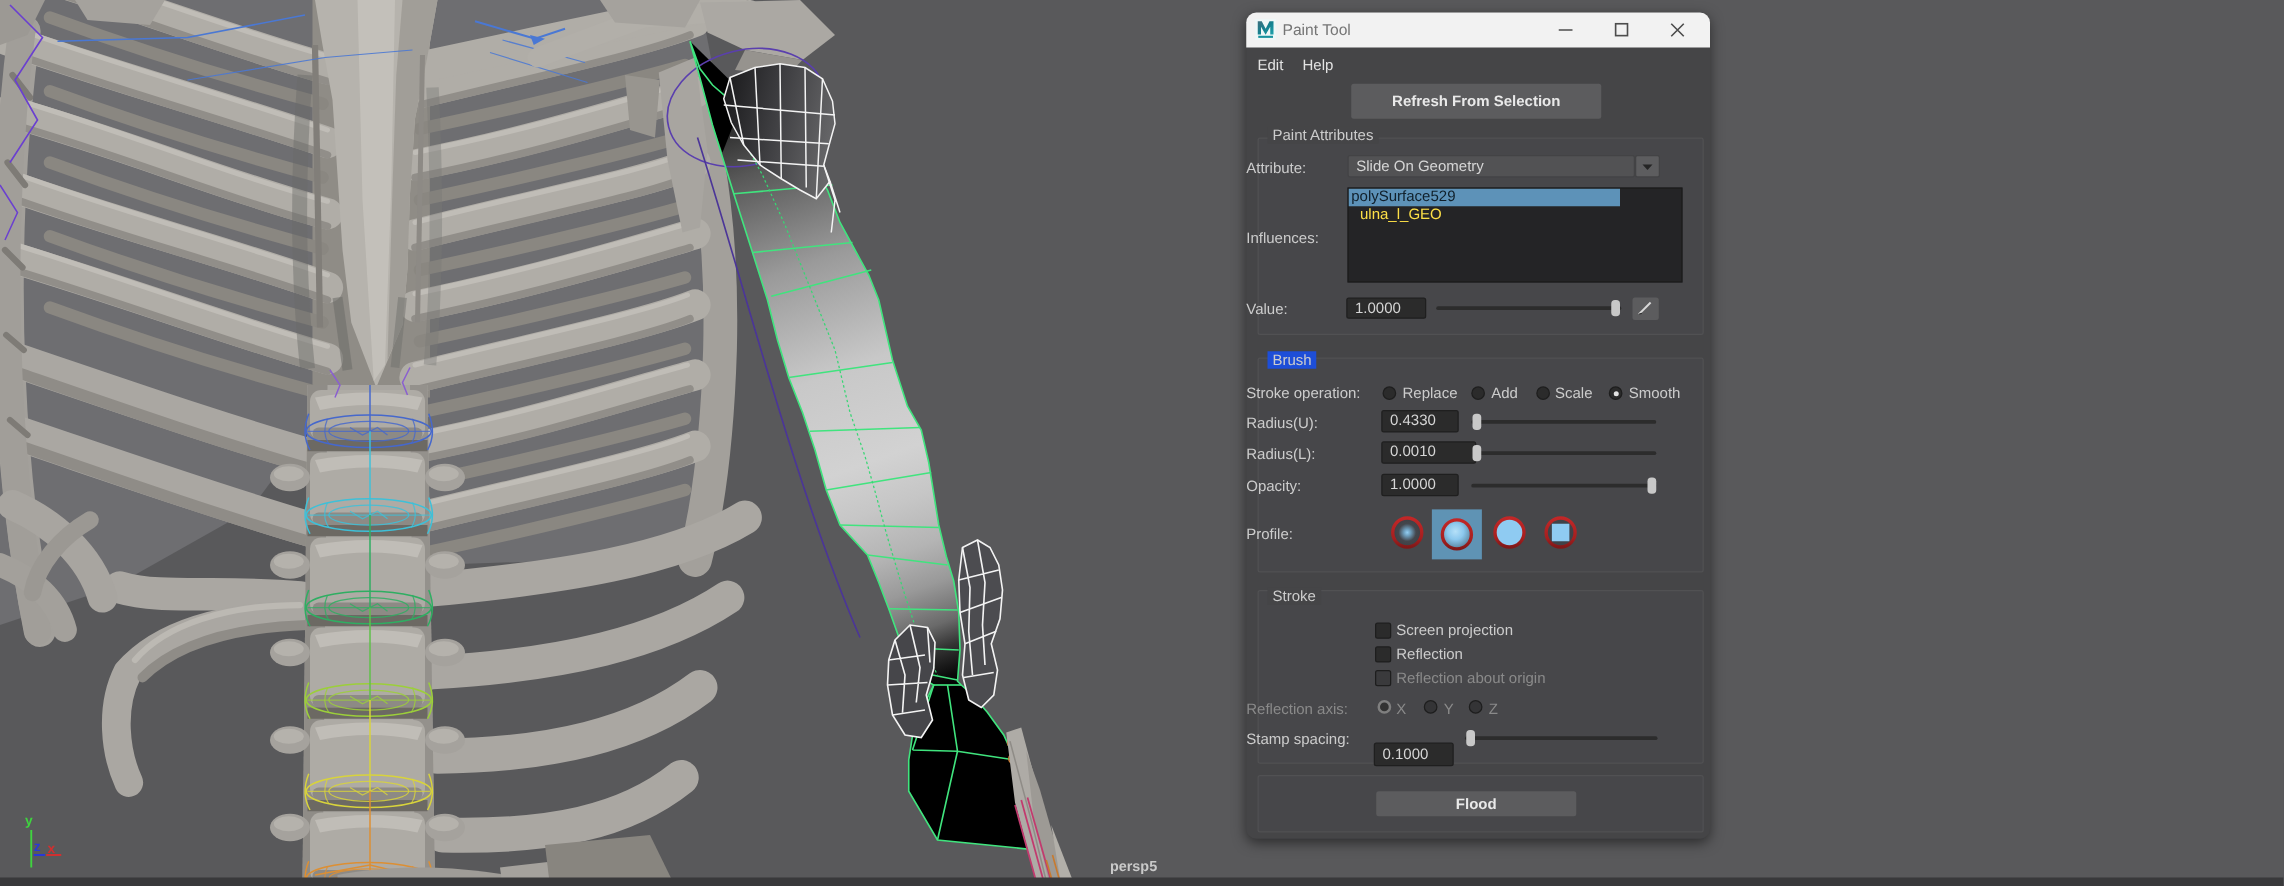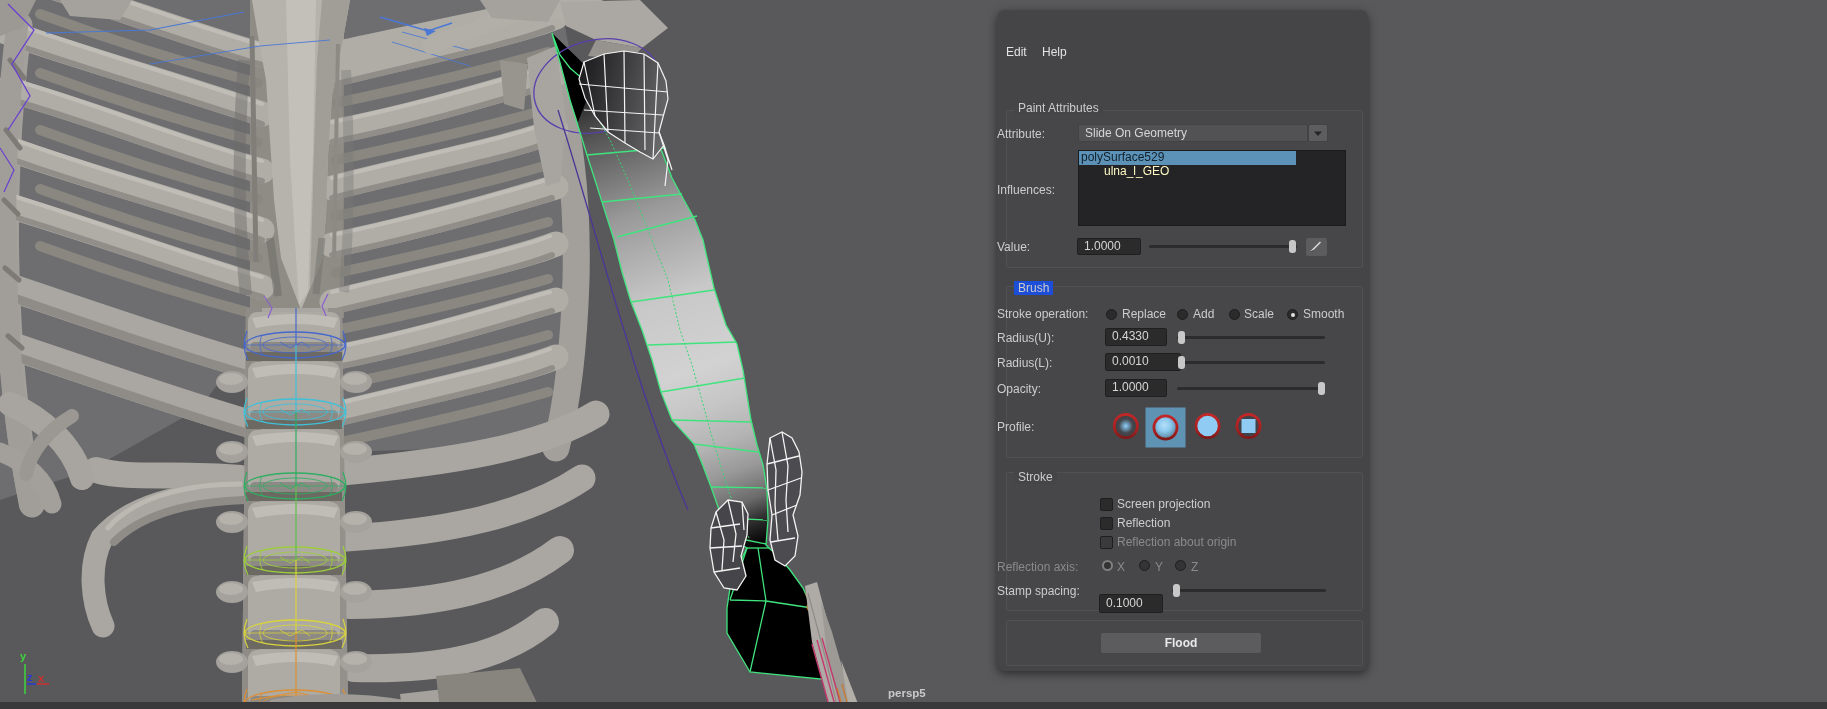--- a/index.html
+++ b/index.html
@@ -326,35 +326,56 @@
 <path d="M 27 684 L 36 684" stroke="#2838d8" stroke-width="1.5"></path>
 <text x="20" y="660" fill="#3fd43f">y</text>
 <text x="38" y="682" fill="#d03030">x</text>
 <text x="27" y="681" fill="#2838d8">z</text>
 </g>
 <text x="888" y="697" font-family="Liberation Sans, sans-serif" font-size="11.5" font-weight="bold" fill="#c9c9c9">persp5</text>
 <rect x="0" y="702" width="1827" height="7" fill="#39393b"></rect>
 </svg>
 
   <div id="dlg">
+    <div id="tbar">
+      <svg style="position:absolute;left:7px;top:5px" width="17" height="17" viewBox="0 0 17 17">
+        <rect x="0" y="0" width="17" height="17" fill="#eef7f7"></rect>
+        <defs>
+            <linearGradient id="mg" x1="0" y1="0" x2="1" y2="1">
+          <stop offset="0" stop-color="#3e6f7e"></stop>
+              <stop offset="0.5" stop-color="#14808f"></stop>
+          <stop offset="1" stop-color="#1fa3ad"></stop>
+            </linearGradient>
+          </defs>
+        <path d="M2.2 12.5 L2.2 2 L5.4 2 L8.5 8 L11.6 2 L14.8 2 L14.8 12.5 L12.2 12.5 L12.2 6.4 L8.5 12.8 L4.8 6.4 L4.8 12.5 Z" fill="url(#mg)"></path>
+        <rect x="2.6" y="13.6" width="11.8" height="1.7" fill="#17929f"></rect>
+      </svg>
+      <div id="title">Paint Tool</div>
+      <svg style="position:absolute;left:245px;top:0" width="126" height="28" viewBox="0 0 126 28">
+        <path d="M5 14 H16" stroke="#4d4d4d" stroke-width="1.3"></path>
+        <rect x="50.5" y="9" width="9.5" height="9.5" fill="none" stroke="#4d4d4d" stroke-width="1.3"></rect>
+        <path d="M95 9 L105 19 M105 9 L95 19" stroke="#4d4d4d" stroke-width="1.3"></path>
+      </svg>
+    </div>
     <div class="lab" style="left:9px;top:35px;color:#e3e3e3;">Edit</div>
     <div class="lab" style="left:45px;top:35px;color:#e3e3e3;">Help</div>
+    <div class="btn" style="left:84px;top:57px;width:200px;height:28px;line-height:28px;">Refresh From Selection</div>
 
     <div class="grp" style="left:9px;top:100px;width:355px;height:156px;"></div>
     <div class="lab" style="left:17px;top:91px;background:#454547;padding:0 4px;">Paint Attributes</div>
     <div class="rlab" style="left:0px;top:117px;width:74px;">Attribute:</div>
     <div class="field" style="left:81px;top:114px;width:230px;height:18px;background:#525254;border-color:#434345;line-height:16px;">Slide On Geometry</div>
     <div style="position:absolute;left:311px;top:114px;width:20px;height:18px;background:#5d5d5f;border:1px solid #434345;border-radius:2px;box-sizing:border-box;"></div>
     <svg style="position:absolute;left:311px;top:114px;" width="20" height="18" viewBox="0 0 20 18">
         <path d="M6 7.5 L14 7.5 L10 12 Z" fill="#252525"></path>
       </svg>
     <div class="rlab" style="left:0px;top:145px;width:75px;margin-top:28px;">Influences:</div>
     <div style="position:absolute;left:81px;top:140px;width:268px;height:76px;background:#242426;border:1px solid #1b1b1b;box-sizing:border-box;"></div>
     <div style="position:absolute;left:82px;top:141px;width:217px;height:13.5px;background:#5d92b8;color:#10202b;padding-left:2px;line-height:13px;box-sizing:border-box;">polySurface529</div>
-    <div style="position:absolute;left:84px;top:155px;color:#fef9c3;line-height:13px;padding-left:23px;">ulna_l_GEO</div>
+    <div style="position:absolute;left:68px;top:155px;color:#fde047;line-height:13px;padding-left:23px;">ulna_l_GEO</div>
     <div class="rlab" style="left:0px;top:230px;width:75px;">Value:</div>
     <div class="field" style="left:80px;top:228px;width:64px;height:17px;">1.0000</div>
     <div class="track" style="left:152px;top:235px;width:148px;"></div>
     <div class="handle" style="left:292px;top:230px;"></div>
     <div style="position:absolute;left:309px;top:228px;width:21px;height:18px;background:#5c5c5e;border-radius:2px;"></div>
     <svg style="position:absolute;left:309px;top:228px;" width="21" height="18" viewBox="0 0 21 18">
         <path d="M5 13.5 L14.5 4" stroke="#d8d8d8" stroke-width="1.6"></path>
         <path d="M5 13.5 L7.5 12.6" stroke="#2a2a2a" stroke-width="1"></path>
       </svg>
 

